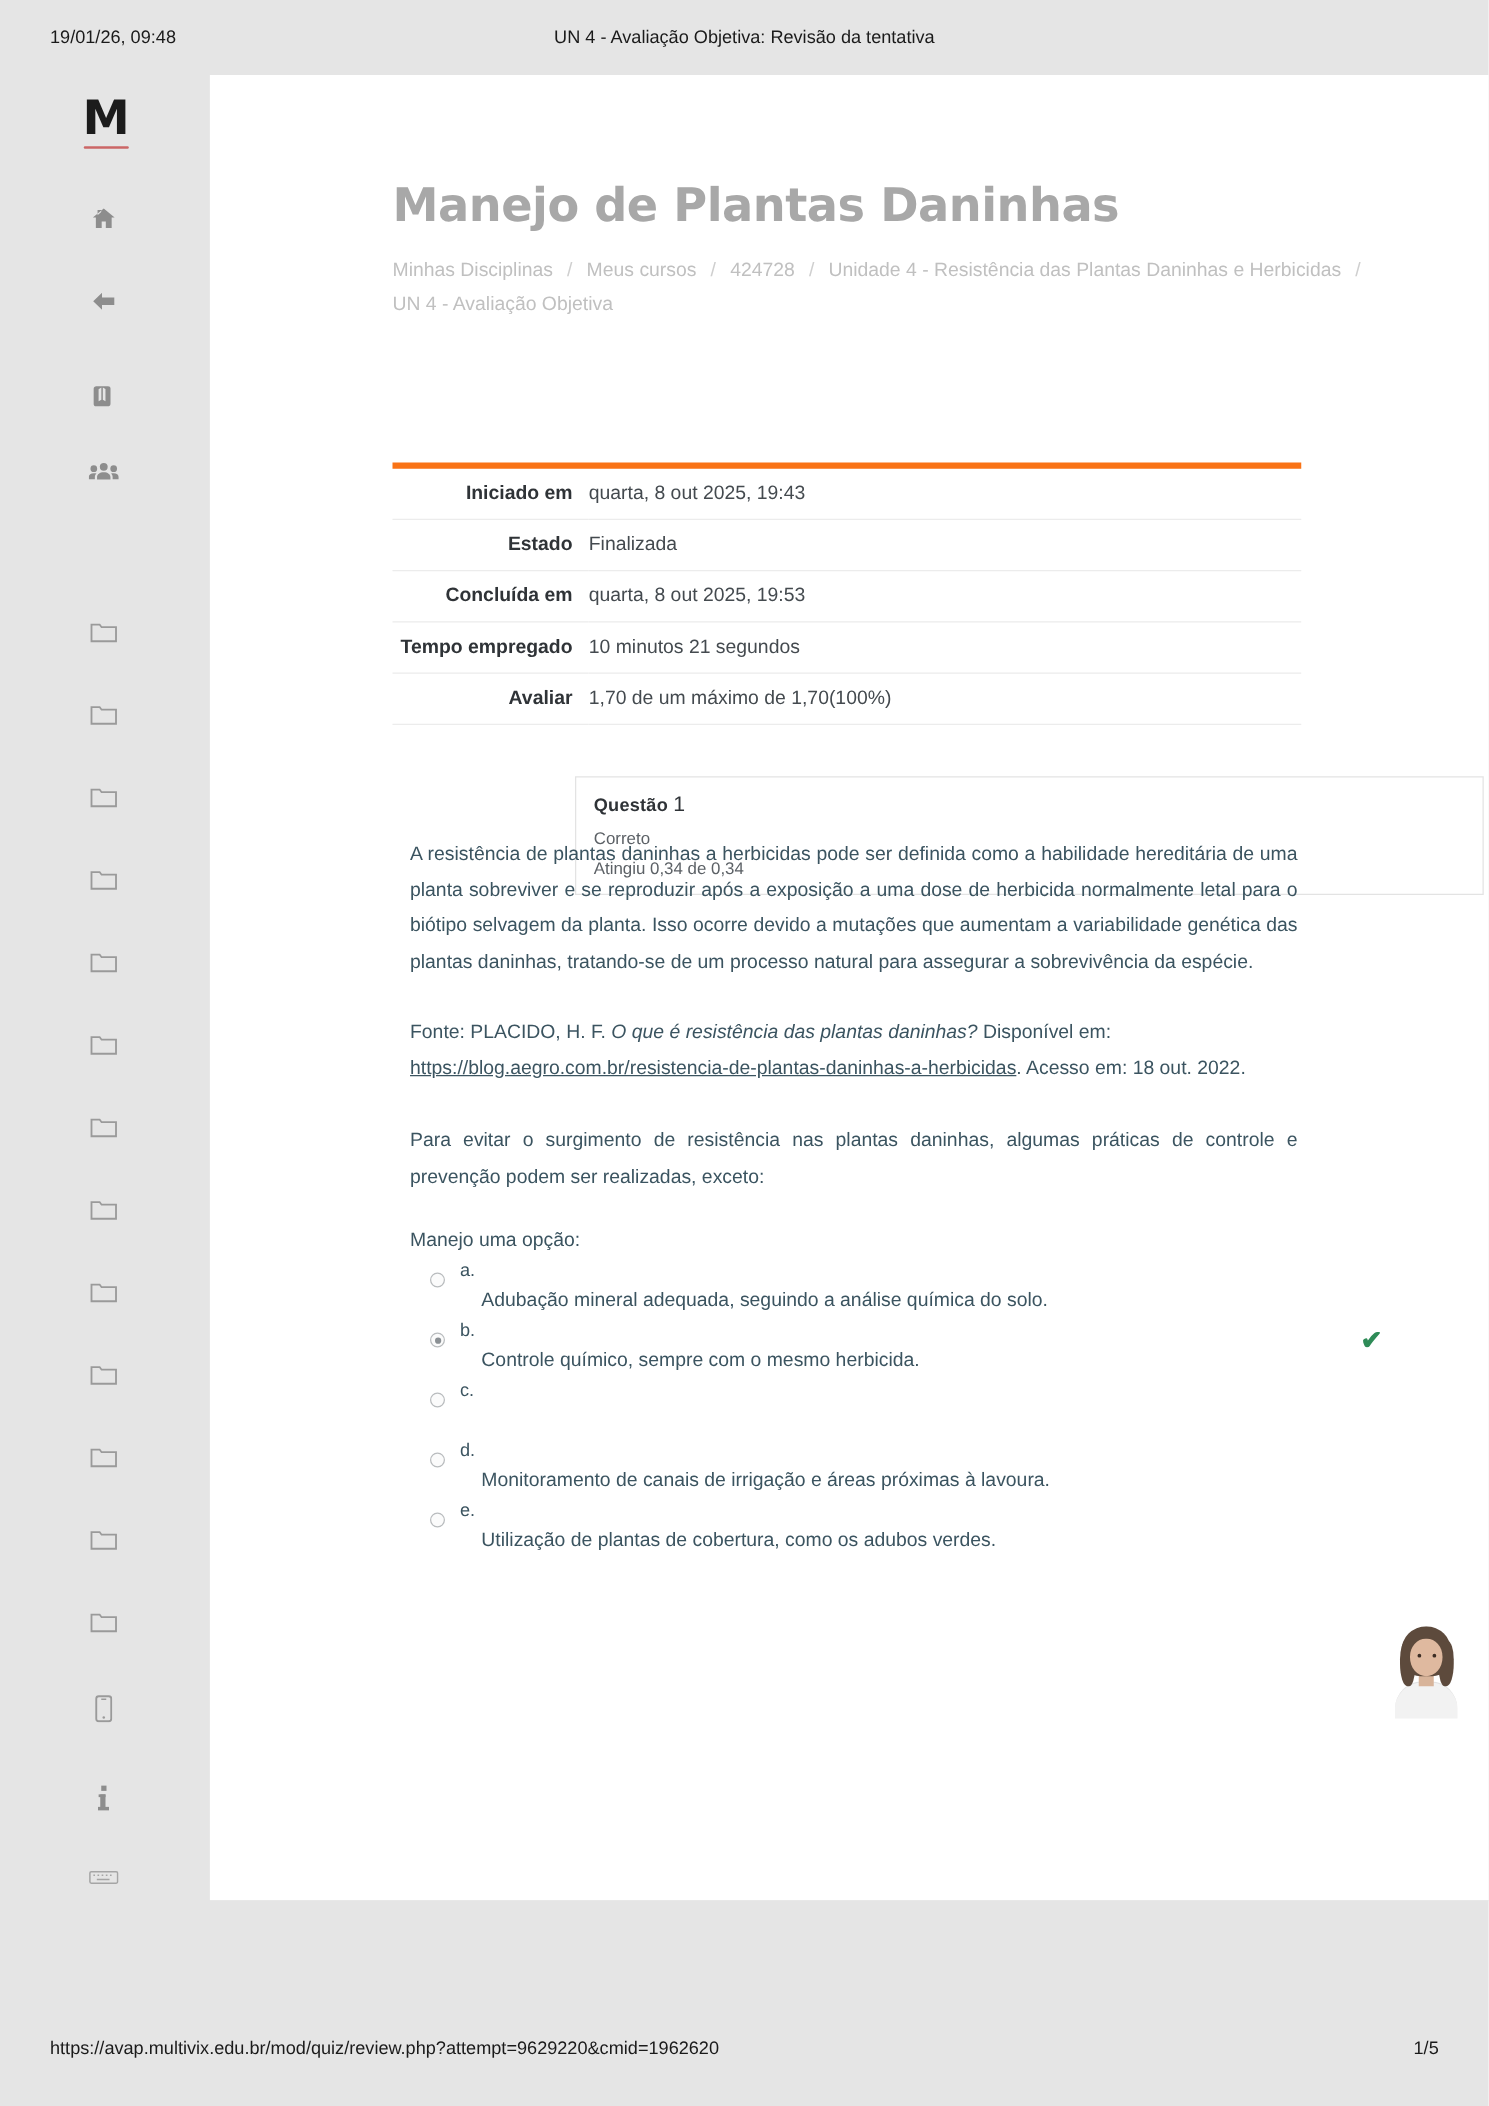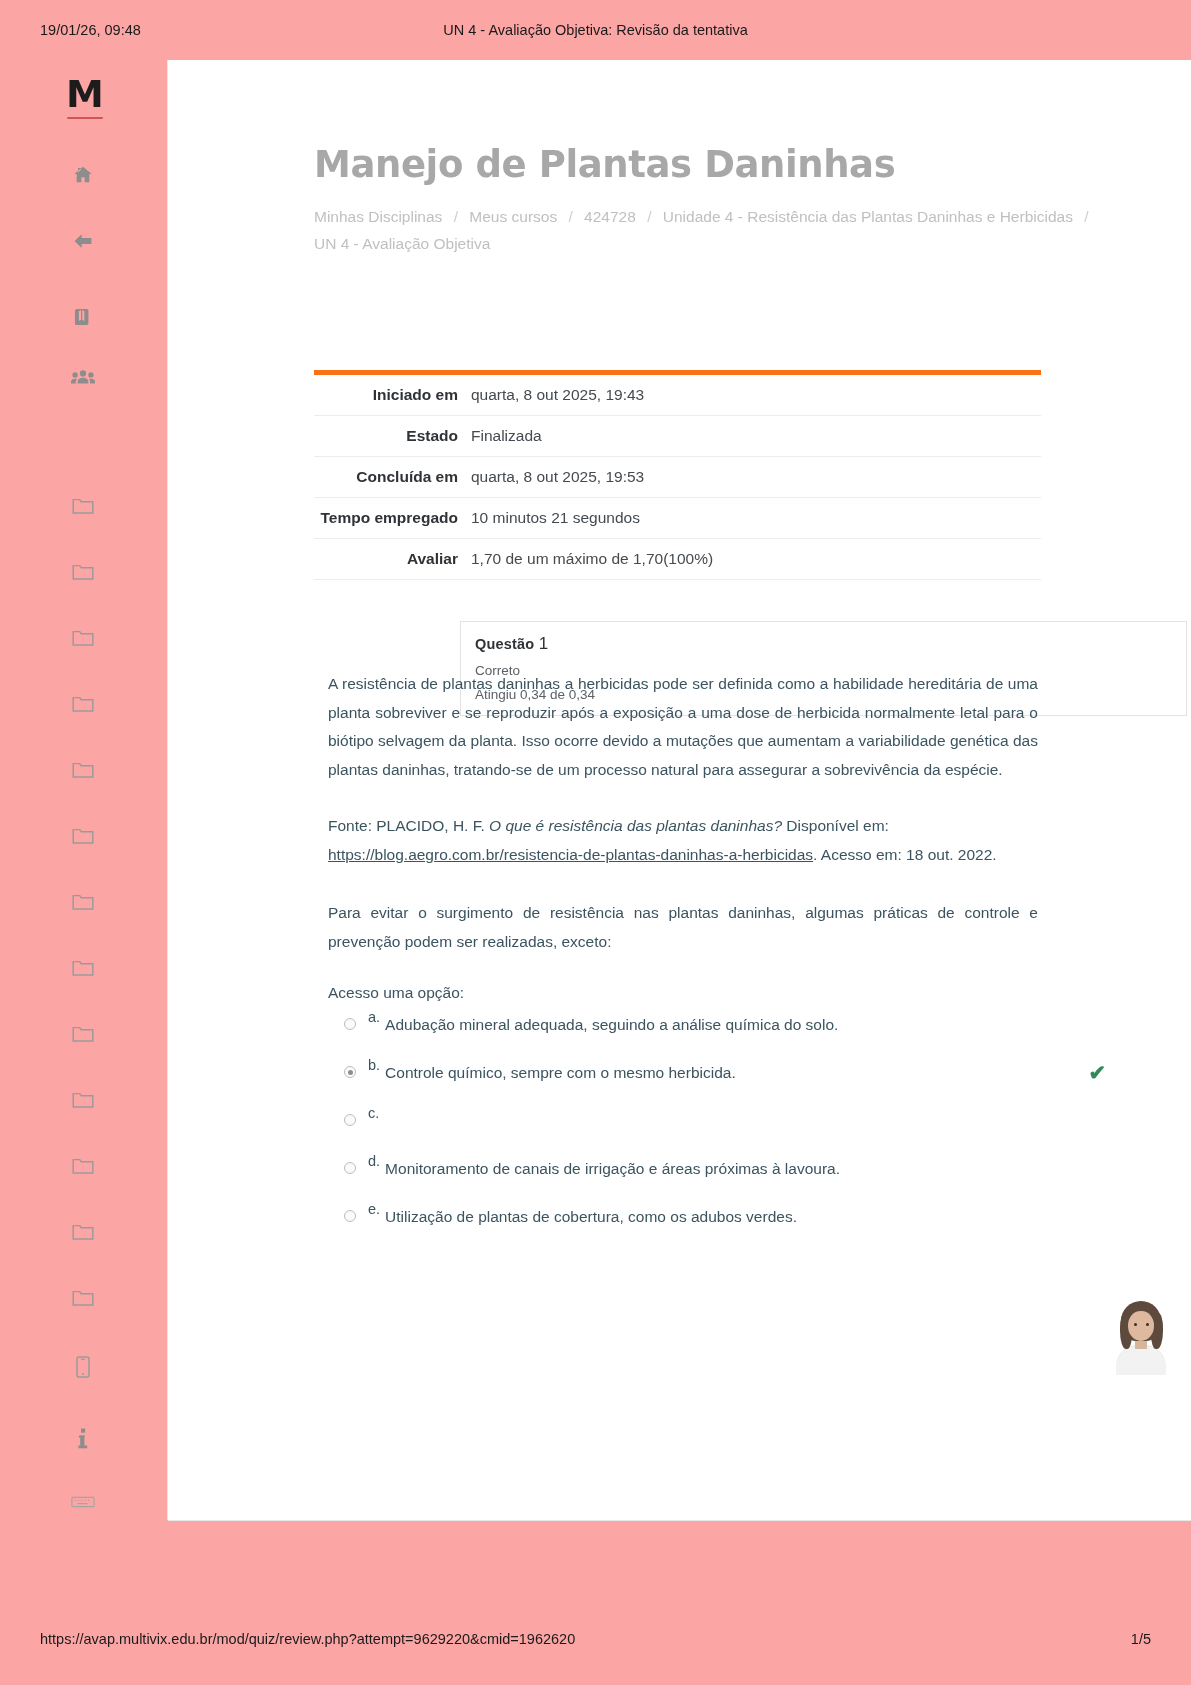--- a/index.html
+++ b/index.html
@@ -7,21 +7,21 @@
     width: 1191px;
     height: 1685px;
     background: #ffffff;
     font-family: "Liberation Sans", sans-serif;
     overflow: hidden;
   }
   .page {
     position: relative;
     width: 1191px;
     height: 1685px;
-    background: #fca5a5;
+    background: #e5e5e5;
   }
 
   
   .print-header {
     position: absolute;
     top: 22px; left: 0; right: 0;
     height: 22px;
     font-size: 14.5px;
     color: #1a1a1a;
   }
@@ -226,21 +226,21 @@
   .answer .letter {
     flex: 0 0 auto;
     margin-left: 12px;
     margin-top: 1px;
     font-size: 14.5px;
     color: #3b5460;
     white-space: nowrap;
   }
   .answer .atext {
     margin-left: 5px;
-    margin-top: 6px;
+    margin-top: 22px;
     font-size: 15.5px;
     line-height: 22px;
     color: #3b5460;
   }
   .answer .tick {
     position: absolute;
     right: -68px; top: 6px;
     color: #2e8b57;
     font-size: 21px;
     font-weight: 700;
@@ -563,21 +563,21 @@
 
       <p class="q-para">A resistência de plantas daninhas a herbicidas pode ser definida como a habilidade hereditária de uma planta sobreviver e se reproduzir após a exposição a uma dose de herbicida normalmente letal para o biótipo selvagem da planta. Isso ocorre devido a mutações que aumentam a variabilidade genética das plantas daninhas, tratando-se de um processo natural para assegurar a sobrevivência da espécie.</p>
 
       <p class="q-source">
         <span>Fonte: PLACIDO, H. F. </span><i>O que é resistência das plantas daninhas?</i><span> Disponível em: </span><br>
         <a href="#">https://blog.aegro.com.br/resistencia-de-plantas-daninhas-a-herbicidas</a><span>. Acesso em: 18 out. 2022.</span>
       </p>
 
       <p class="q-prompt">Para evitar o surgimento de resistência nas plantas daninhas, algumas práticas de controle e prevenção podem ser realizadas, exceto:</p>
 
-      <div class="q-choose">Acesso uma opção:</div>
+      <div class="q-choose">Manejo uma opção:</div>
 
       <div class="answers">
 
         <div class="answer">
           <span class="radio"></span>
           <span class="letter">a.</span>
           <span class="atext">Adubação mineral adequada, seguindo a análise química do solo.</span>
         </div>
 
         <div class="answer">

